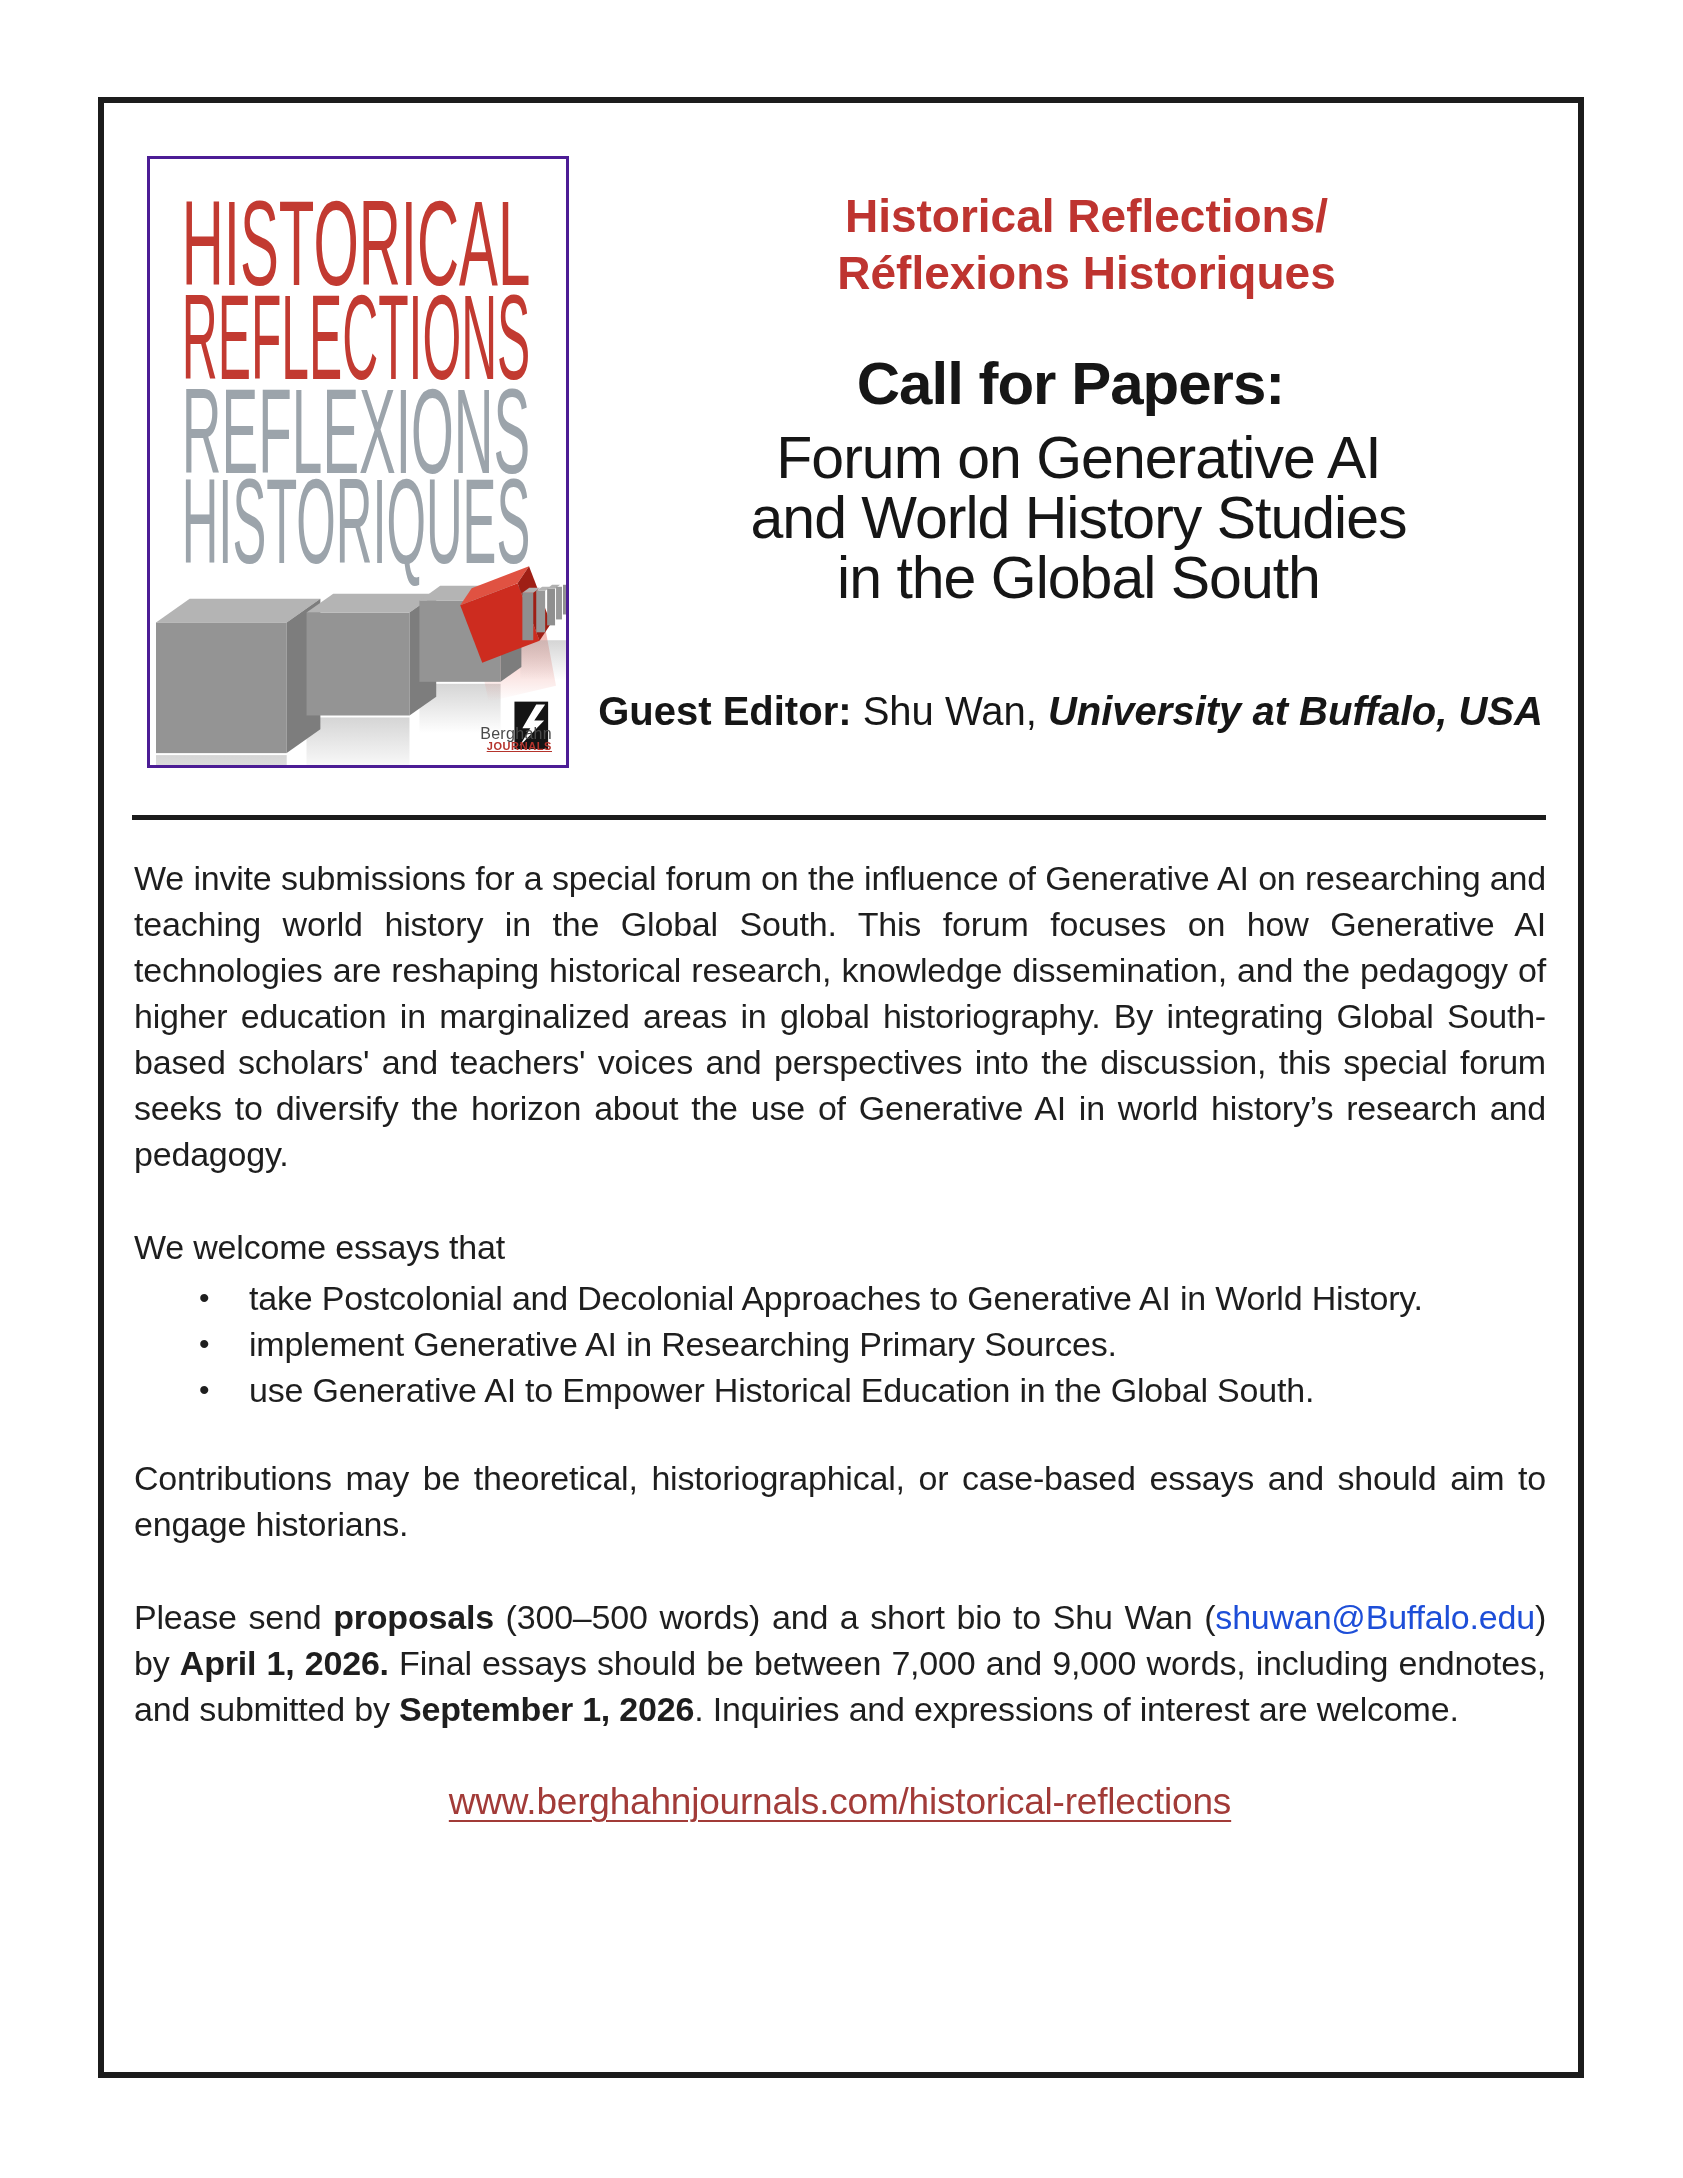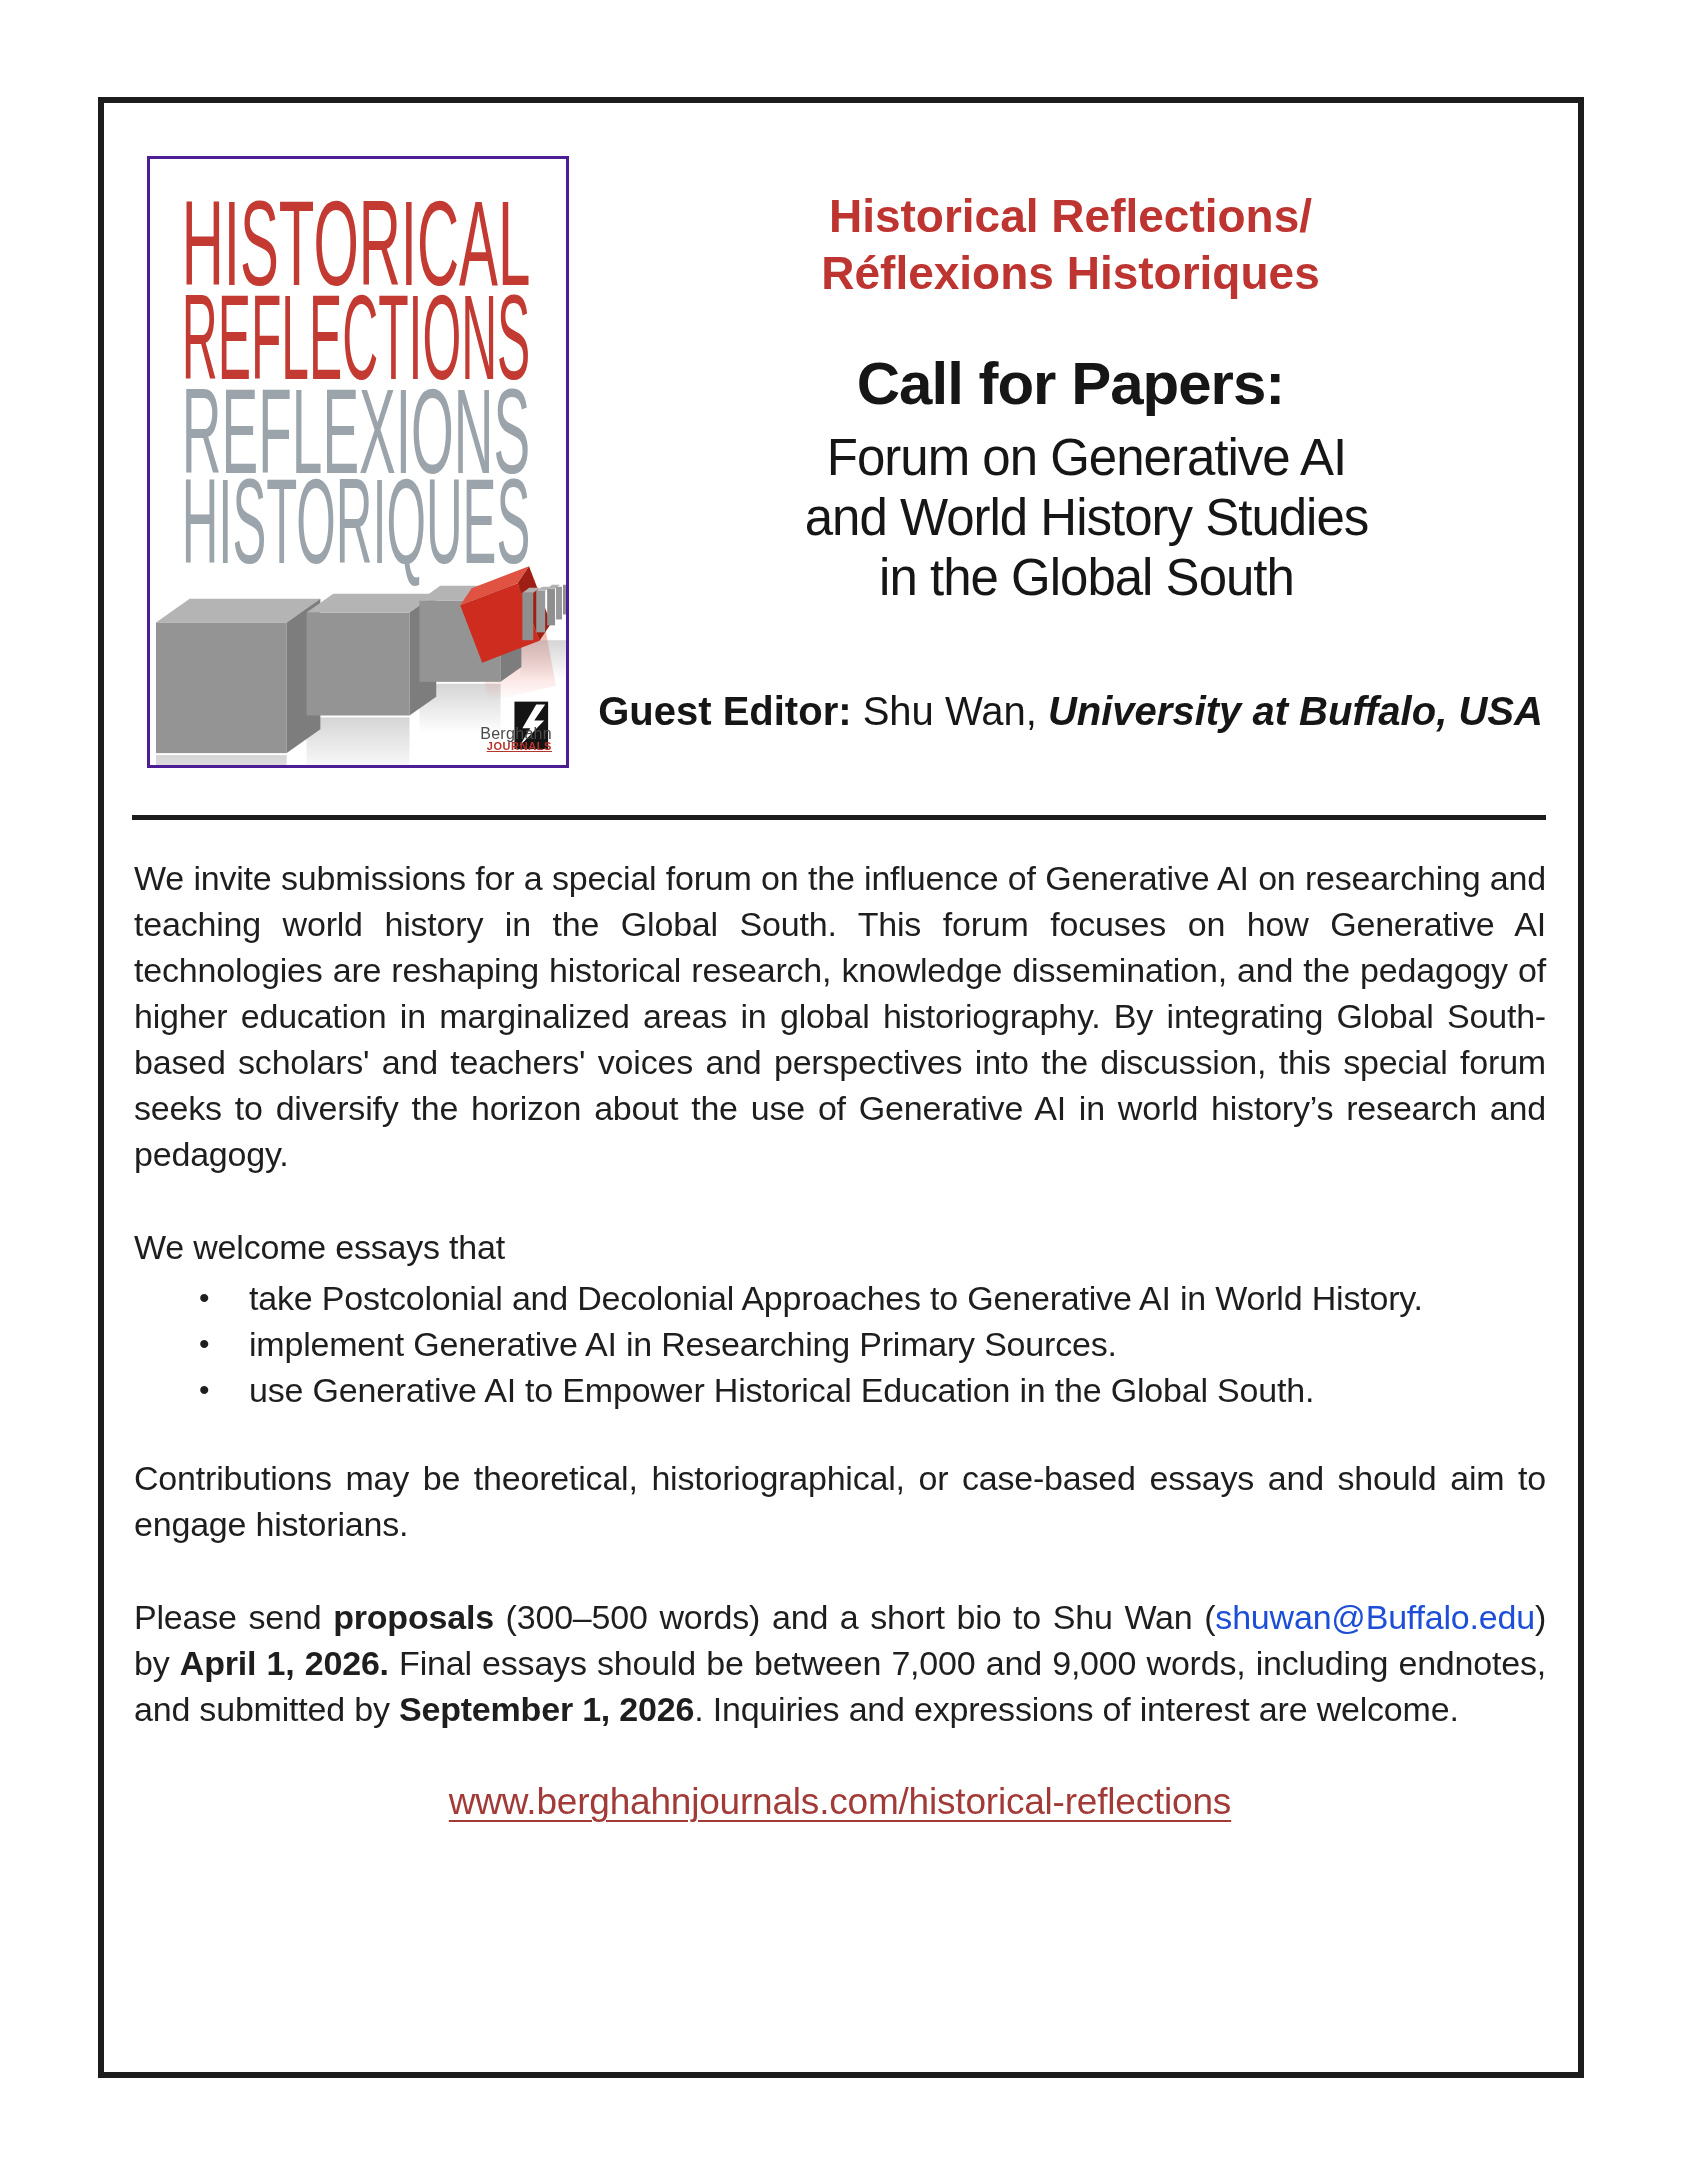--- a/index.html
+++ b/index.html
@@ -35,29 +35,30 @@
   .publisher-sub { font-size:11px; font-weight:bold; color:#b5342c; letter-spacing:0.6px;text-decoration:underline; }
   
   .header-block {
     position:absolute; left:465px; top:0;
     width:1003px; text-align:center;
   }
   .journal-title {
     position:absolute; left:0; top:85px; width:100%;
     font-size:46px; font-weight:bold; line-height:57px;
     color:#be3430;
+    padding-left:16px;
   }
   .cfp-heading {
     position:absolute; left:0; top:249px; width:100%;
     font-size:60px; font-weight:bold; line-height:63px;
     color:#161616; letter-spacing:-1px;
   }
   .forum-title {
-    position:absolute; left:16px; top:325px; width:100%;
-    font-size:51px; font-weight:400; line-height:60px;
+    position:absolute; left:8px; top:325px; width:100%;
+    font-size:59px; font-weight:400; line-height:60px;
     color:#161616; letter-spacing:-1px;
   }
   .guest-editor {
     position:absolute; left:0; top:586px; width:100%;
     font-size:40px; color:#161616;
   }
   .divider {
     position:absolute; left:28px; top:712px;
     width:1414px; height:5px; background:#1c1c1c;
   }

